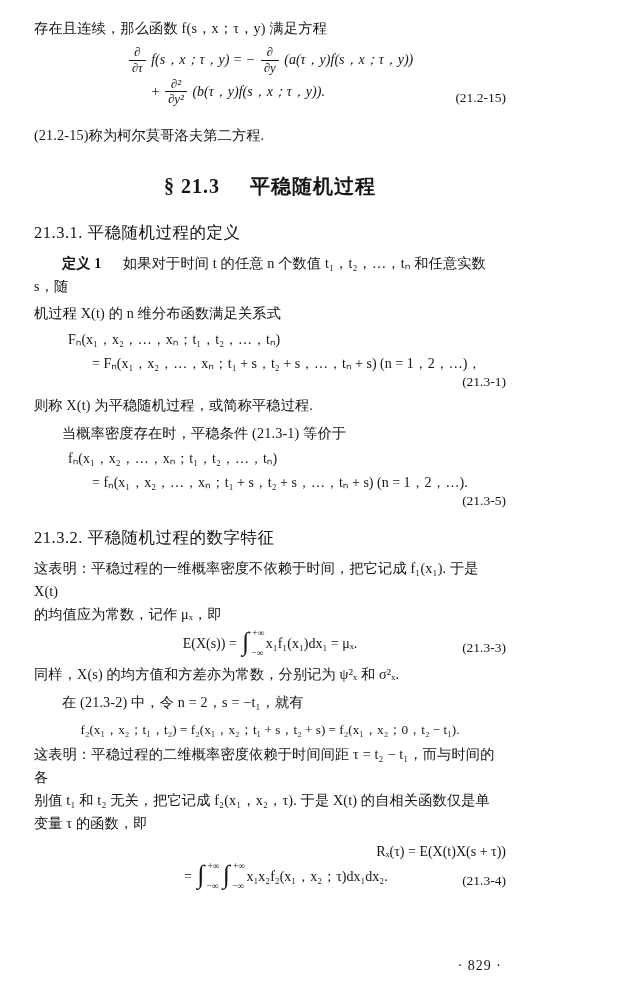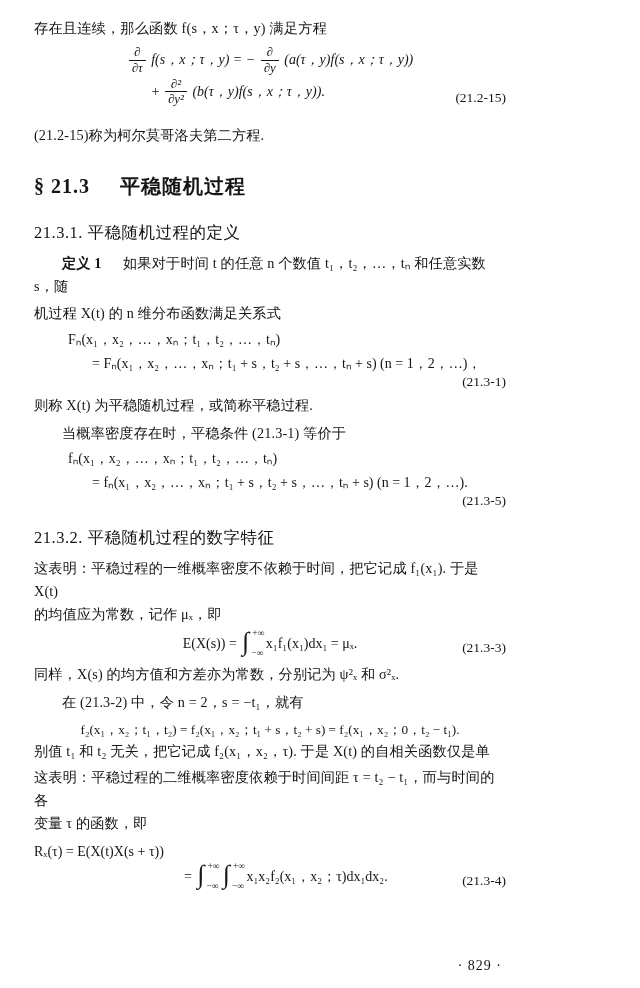--- a/index.html
+++ b/index.html
@@ -52,20 +52,21 @@
     right: 0;
     bottom: 0;
     font-size: 13.5px;
   }
   .eq-num-row {
     text-align: right;
     font-size: 13.5px;
     margin-top: -2px;
   }
   .sect-title {
+    text-align: center;
     font-size: 20px;
     font-weight: bold;
     letter-spacing: 1px;
     margin: 26px 0 22px 0;
   }
   .sub-title {
     font-size: 16.5px;
     letter-spacing: 0.5px;
     margin: 16px 0 8px 0;
   }
@@ -118,21 +119,21 @@
     left: 11px;
     bottom: -2px;
     font-size: 9.5px;
     white-space: nowrap;
   }
   .eqline {
     display: block;
     white-space: nowrap;
     margin-top: 3px;
   }
-  .center { text-align: left; }
+  .center { text-align: right; }
   .lpad1 { padding-left: 34px; }
   .lpad2 { padding-left: 58px; }
   .lpad3 { padding-left: 86px; }
   .footer {
     position: absolute;
     right: 38px;
     bottom: 14px;
     font-size: 14px;
     letter-spacing: 1px;
   }
@@ -226,22 +227,22 @@
   </div>
 
   <div class="para" style="">同样，X(s) 的均方值和方差亦为常数，分别记为 ψ²ₓ 和 σ²ₓ.</div>
 
   <div class="para indent">在 (21.3-2) 中，令 n = 2，s = −t₁，就有</div>
 
   <div class="eq">
     <span class="eq-body" style="font-size:13.2px">f₂(x₁，x₂；t₁，t₂) = f₂(x₁，x₂；t₁ + s，t₂ + s) = f₂(x₁，x₂；0，t₂ − t₁).</span>
   </div>
 
+  <div class="para" style="margin-top:3px">这表明：平稳过程的二维概率密度依赖于时间间距 τ = t₂ − t₁，而与时间的各</div>
   <div class="para" style="margin-top:0">别值 t₁ 和 t₂ 无关，把它记成 f₂(x₁，x₂，τ). 于是 X(t) 的自相关函数仅是单</div>
-  <div class="para" style="margin-top:3px">这表明：平稳过程的二维概率密度依赖于时间间距 τ = t₂ − t₁，而与时间的各</div>
   <div class="para" style="margin-top:0">变量 τ 的函数，即</div>
 
   <div class="eq eq-wrap" style="margin-top:6px">
     <span class="eqline center">Rₓ(τ) = E(X(t)X(s + τ))</span>
     <span class="eqline lpad3" style="padding-left:150px">
       <span>=</span>
       <span class="intg">
         <span class="sym">∫</span>
         <span class="hi">+∞</span>
         <span class="lo">−∞</span>

